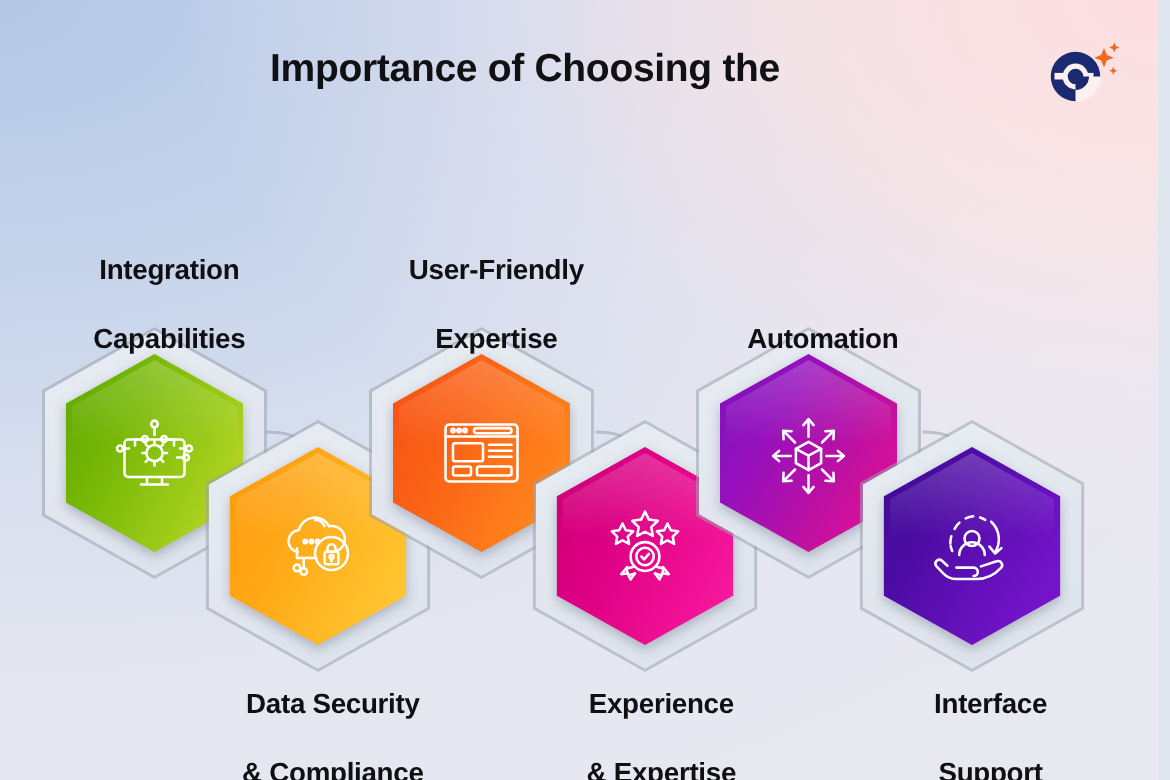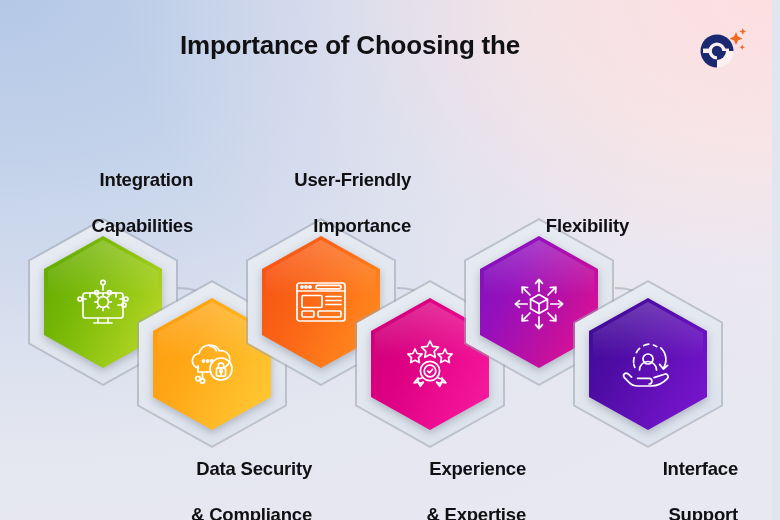--- a/index.html
+++ b/index.html
@@ -47,21 +47,21 @@
     clip-path:polygon(50% 0%,100% 25%,100% 75%,50% 100%,0% 75%,0% 25%);
   }
   .tile .gloss{
     position:absolute;left:4px;top:4px;right:4px;bottom:4px;
     clip-path:polygon(50% 0%,100% 25%,100% 75%,50% 100%,0% 75%,0% 25%);
     background:linear-gradient(180deg,rgba(255,255,255,.20),rgba(255,255,255,0) 45%);
   }
   .ico{position:absolute;left:50%;top:50%;transform:translate(-50%,-50%);}
   
   .lbl{
-    position:absolute;text-align:right;
+    position:absolute;text-align:center;
     font-size:18.5px;font-weight:700;color:#100f12;line-height:1.24;
     letter-spacing:-0.2px;white-space:pre;
   }
 </style>
 </head>
 <body>
 
 <div id="stage">
 
   <div id="title">
@@ -169,21 +169,21 @@
         <rect x="25" y="9.4" width="25" height="3.4" rx="1.7"></rect>
         <rect x="11" y="19.5" width="20" height="12" rx="1.3"></rect>
         <path d="M35 20.5 h15 M35 24.5 h15 M35 28.5 h15"></path>
         <rect x="11" y="35" width="12" height="6" rx="1.3"></rect>
         <rect x="27" y="35" width="23" height="6" rx="1.3"></rect>
       </svg>
     </div>
   </div>
   <div class="lbl" style="left:231px;top:146px;width:180px;">
     <span>User-Friendly</span><br>
-    <span>Importance</span>
+    <span>Expertise</span>
   </div>
 
   <div class="node" style="left:355px;top:280px;">
     <div class="ring"></div>
     <div class="ring-in"></div>
     <div class="tile-wrap">
       <div class="tile" style="background:linear-gradient(115deg,#cc0077 0%,#dd0083 35%,#ef0f94 72%,#f71fa0 100%);">
         <div class="gloss"></div>
       </div>
       <svg class="ico" width="58" height="54" viewBox="0 0 58 54" fill="none" stroke="#fff" stroke-width="1.7" stroke-linecap="round" stroke-linejoin="round">
@@ -230,21 +230,21 @@
           <path d="M45.6 19.8 L45.9 14.2 l-5.6 .3"></path>
         <path d="M20 40 L12.6 47.4"></path>
           <path d="M12.4 42.2 L12.1 47.8 l5.6-.3"></path>
         <path d="M38 40 L45.4 47.4"></path>
           <path d="M45.6 42.2 L45.9 47.8 l-5.6-.3"></path>
       </svg>
     </div>
   </div>
   <div class="lbl" style="left:449px;top:146px;width:180px;">
     <br>
-    <span>Flexibility</span>
+    <span>Automation</span>
   </div>
 
   <div class="node" style="left:573px;top:280px;">
     <div class="ring"></div>
     <div class="ring-in"></div>
     <div class="tile-wrap">
       <div class="tile" style="background:linear-gradient(120deg,#3d0b94 0%,#4e0ca4 32%,#6a12c0 70%,#7d16d1 100%);">
         <div class="gloss"></div>
       </div>
       <svg class="ico" width="58" height="54" viewBox="0 0 58 54" fill="none" stroke="#fff" stroke-width="1.7" stroke-linecap="round" stroke-linejoin="round">

